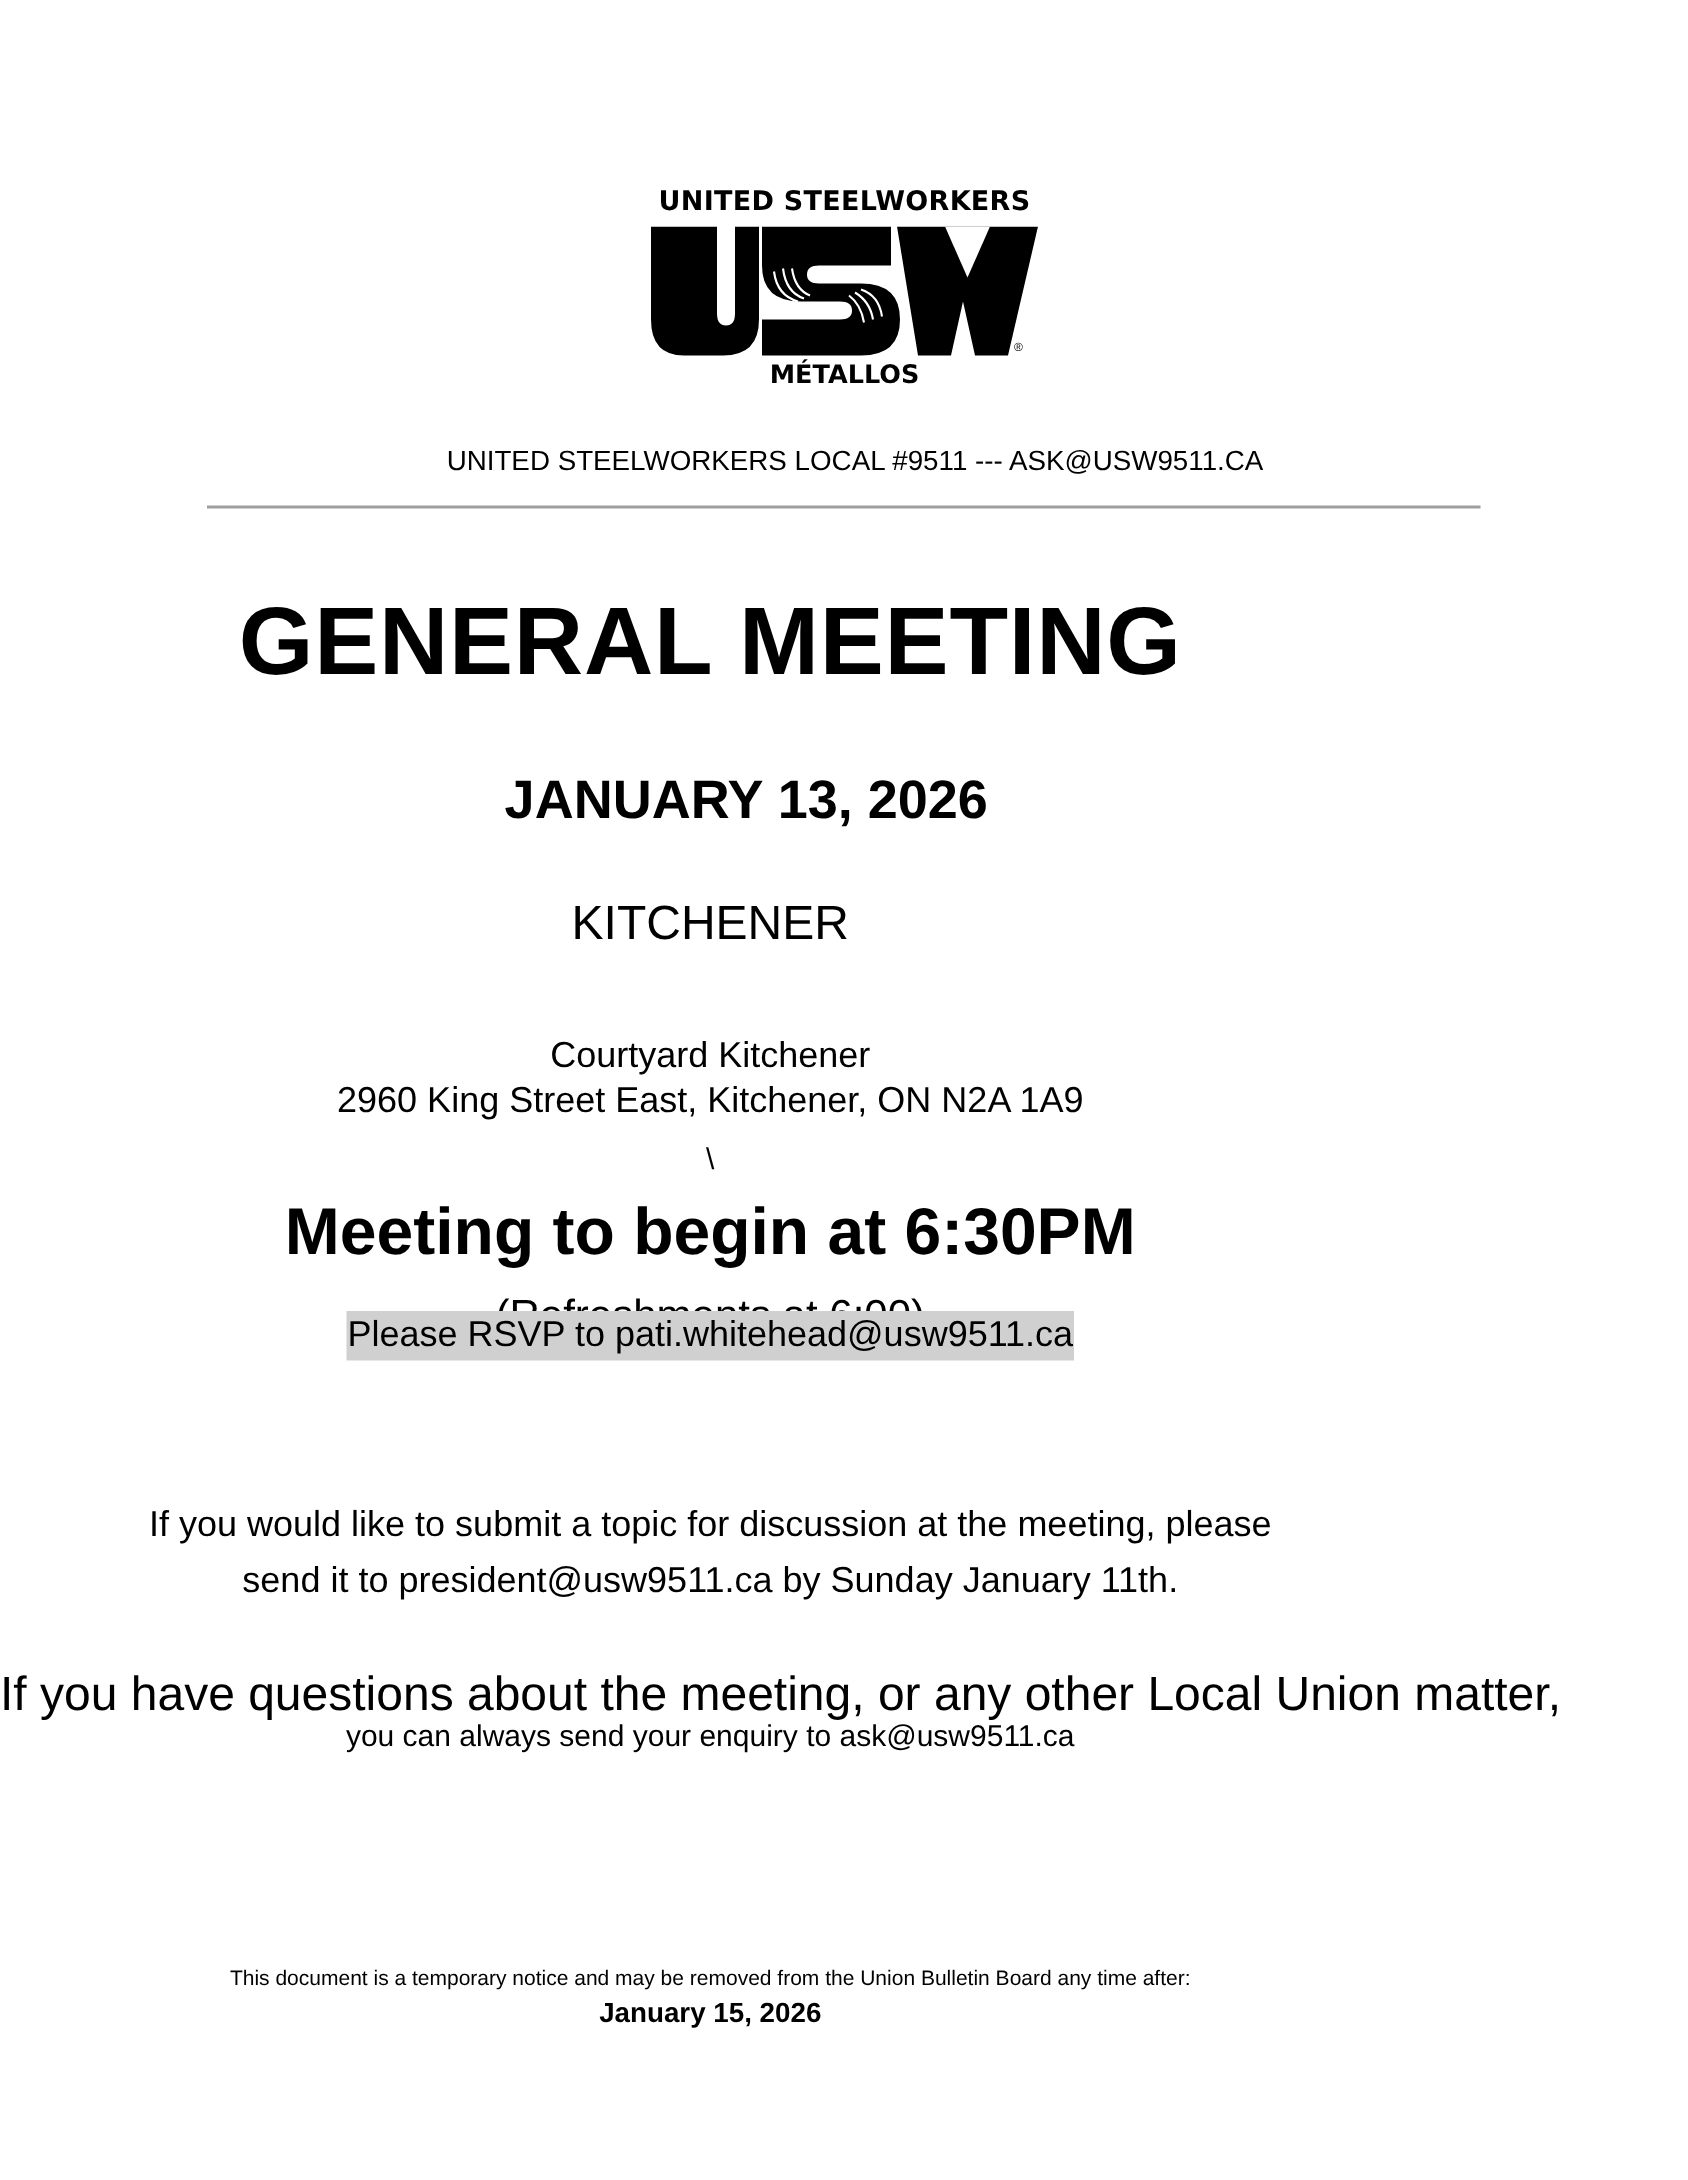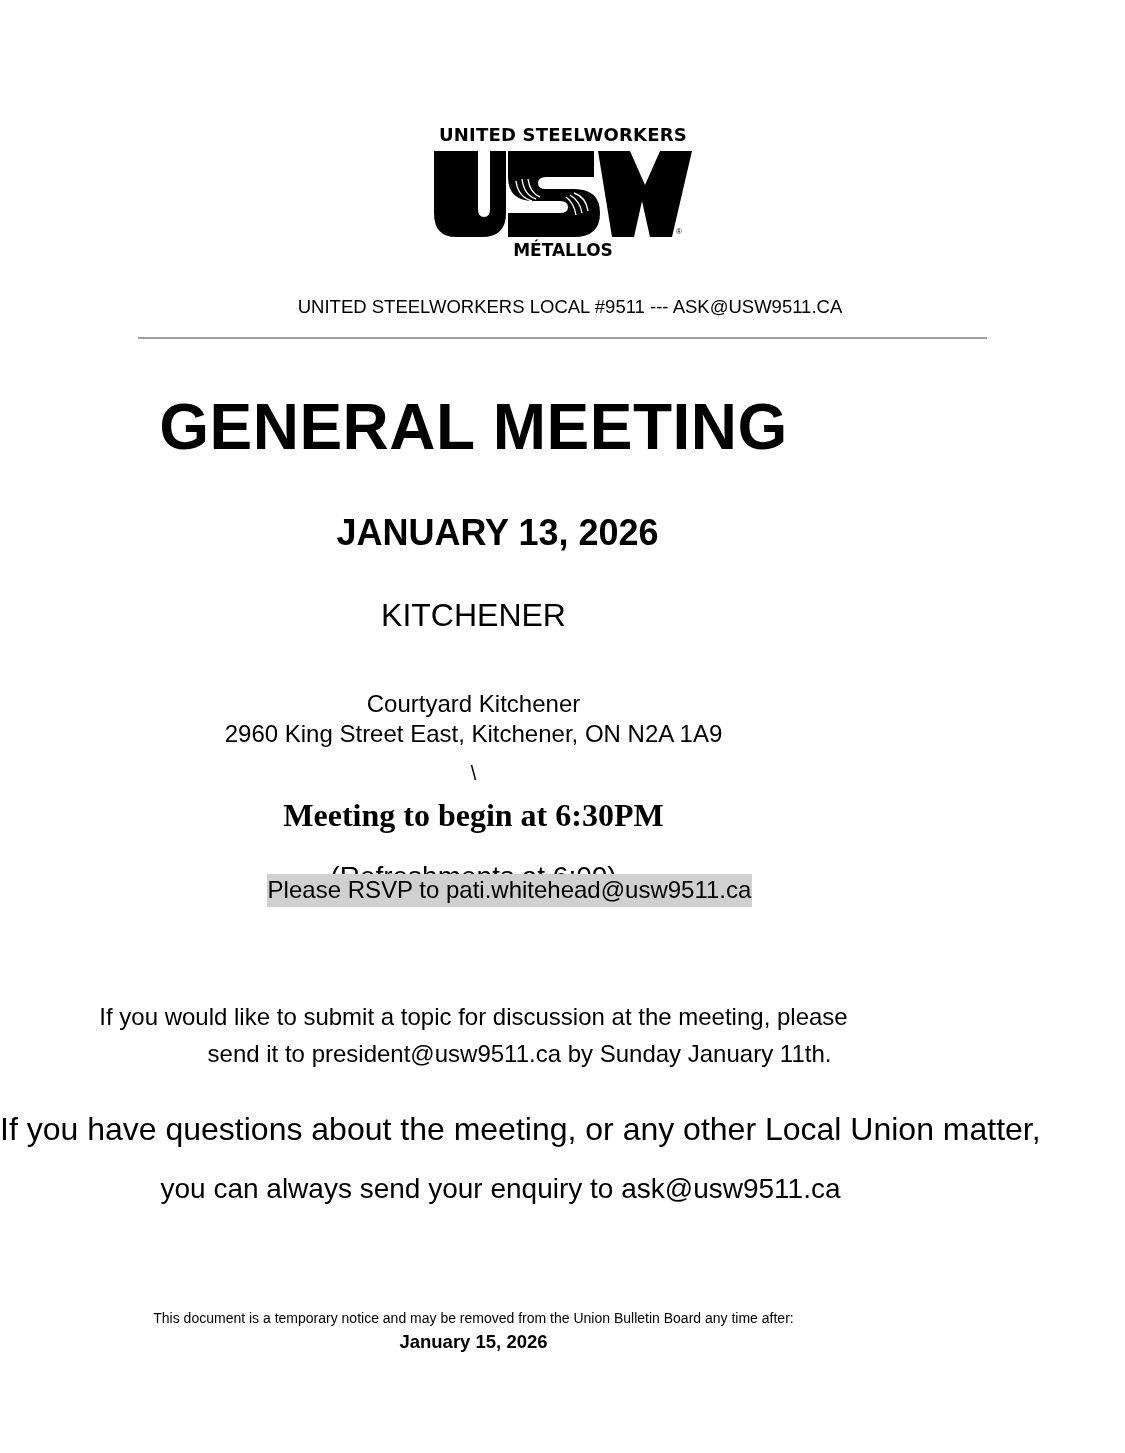--- a/index.html
+++ b/index.html
@@ -15,28 +15,28 @@
   #letters { position:absolute; left:2px; top:27px; }
   #header-line { position:absolute; left:280px; width:580px; top:296px; text-align:center;
                  font-size:18.5px; white-space:nowrap; }
   #divider { position:absolute; left:138px; top:337px; width:849px; height:2px; background:#9e9e9e; }
   #title { top:390px; font-size:64px; font-weight:bold; letter-spacing:0.5px; }
   #date { top:512px; font-size:36px; font-weight:bold;padding-left:24px; }
   #city { top:597px; font-size:32px; }
   #venue { top:690px; font-size:24px; }
   #address { top:690px; font-size:24px;margin-top:30px; }
   #backslash { top:762px; font-size:20px; }
-  #start { top:797px; font-size:32px; font-weight:bold;font-family:Liberation Serif, serif; }
+  #start { top:797px; font-size:44px; font-weight:bold; }
   #refresh { top:843px; font-size:28px;margin-top:18px; }
-  #rsvp-wrap { top:876px; font-size:24px;margin-left:36px; }
+  #rsvp-wrap { top:876px; font-size:24px; }
   #rsvp { background:#d0d0d0; padding:2px 1px 4px 1px; }
   #p1a { top:1003px; font-size:24px; }
-  #p1b { top:1040px; font-size:24px;padding-left:46px; }
+  #p1b { top:1040px; font-size:24px; }
   #p2a { top:1111px; font-size:32px; }
-  #p2b { top:1173px; font-size:28px;padding-left:27px; }
+  #p2b { top:1147px; font-size:20px; }
   #foot1 { top:1310px; font-size:14px; }
   #foot2 { top:1331px; font-size:18.5px; font-weight:bold; }
 </style>
 </head>
 <body>
 
 <div id="logo">
   <div class="logo-top">UNITED STEELWORKERS</div>
   <svg id="letters" width="258" height="88" viewBox="0 0 258 88">
 

